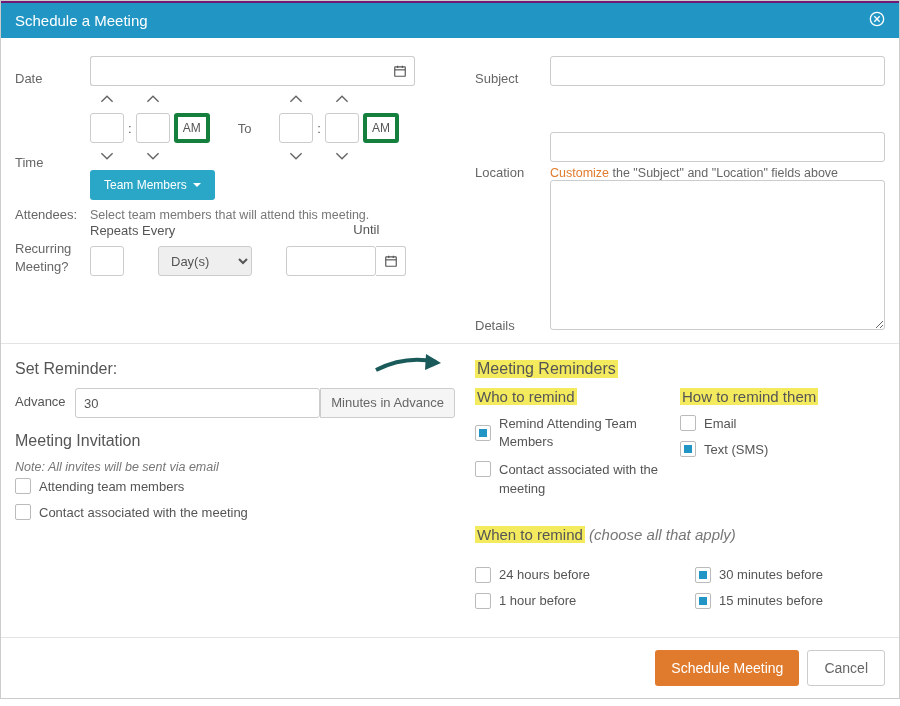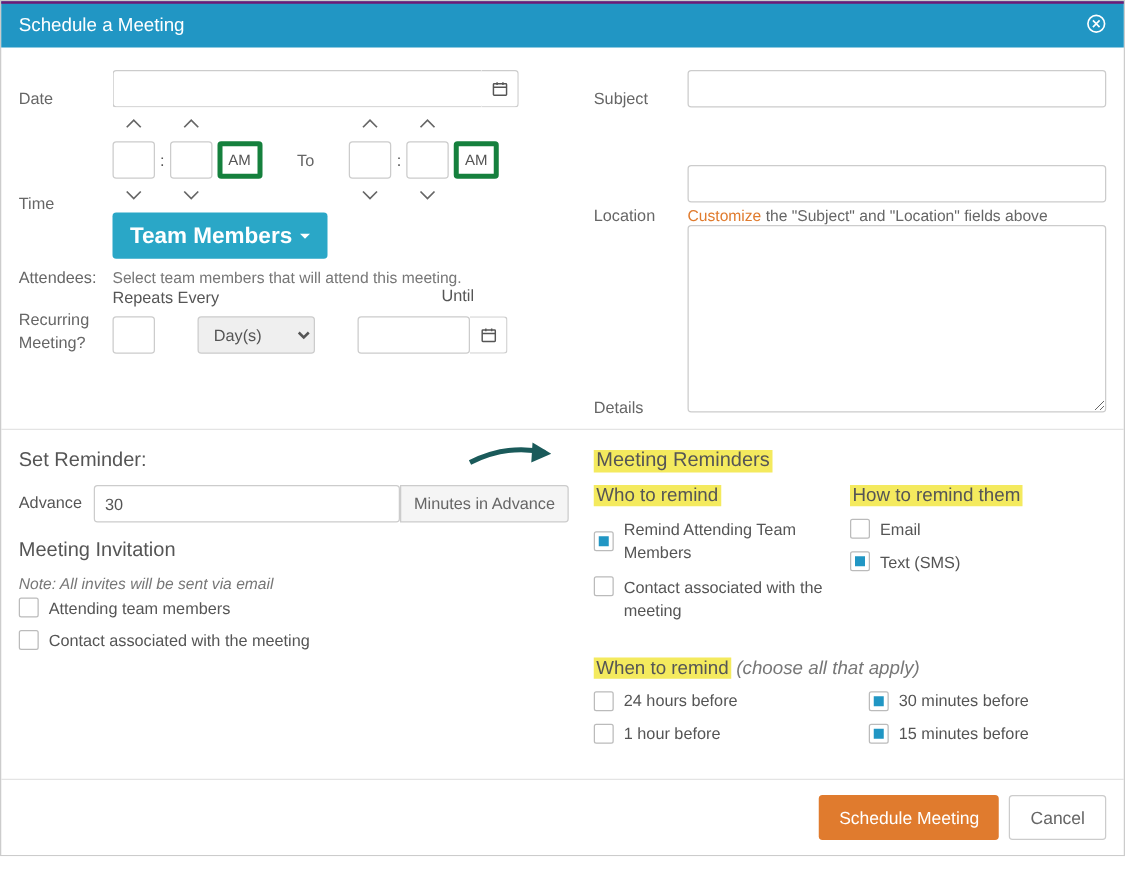--- a/index.html
+++ b/index.html
@@ -21,21 +21,21 @@
 .date-input { width: 295px; height: 30px; }
 .cal-btn { width: 30px; height: 30px; border: 1px solid #ccc; border-left: none; border-radius: 0 3px 3px 0; background: #fff; display: flex; align-items: center; justify-content: center; cursor: pointer; }
 .cal-btn svg { width: 14px; height: 14px; }
 .time-row { display: flex; align-items: center; gap: 4px; }
 .time-col { display: flex; flex-direction: column; align-items: center; }
 .chev { cursor: pointer; padding: 6px 8px; color: #666; }
 .chev svg { width: 14px; height: 10px; }
 .time-box { width: 34px; height: 30px; text-align: center; border: 1px solid #ccc; border-radius: 3px; }
 .ampm { width: 36px; height: 30px; border: 4px solid #15803d; border-radius: 3px; display: flex; align-items: center; justify-content: center; font-size: 12px; }
 .to-label { margin: 0 24px; color: #666; align-self: center; }
-.btn-teal { background: #2aa7c7; color: #fff; border: none; border-radius: 3px; padding: 8px 14px; font-size: 18px; cursor: pointer; display: inline-flex; align-items: center; gap: 6px; font-weight: bold; }
+.btn-teal { background: #2aa7c7; color: #fff; border: none; border-radius: 3px; padding: 8px 14px; font-size: 12px; cursor: pointer; display: inline-flex; align-items: center; gap: 6px; }
 .btn-teal .caret { border-top: 4px solid #fff; border-left: 4px solid transparent; border-right: 4px solid transparent; display: inline-block; }
 .hint { color: #777; font-size: 12.5px; margin-top: 8px; }
 .repeats-row { display: flex; gap: 34px; }
 .repeats-col { display: flex; flex-direction: column; }
 .repeats-every { width: 34px; height: 30px; margin-top: 6px; }
 .repeats-unit { width: 94px; height: 30px; margin-top: 6px; }
 .until-wrap { display: flex; margin-top: 6px; }
 .until-input { width: 90px; height: 30px; border-radius: 3px 0 0 3px; border-right: none; }
 textarea.details { width: 100%; height: 150px; resize: both; }
 .customize-line { font-size: 12.5px; color: #666; margin-top: 4px; }
@@ -53,21 +53,21 @@
 .cb-row { display: flex; align-items: center; gap: 8px; margin-bottom: 10px; font-size: 13px; color: #555; }
 .cb { width: 16px; height: 16px; border: 1px solid #bbb; border-radius: 2px; display: inline-flex; align-items: center; justify-content: center; flex-shrink: 0; cursor: pointer; }
 .cb.checked::after { content: ""; width: 8px; height: 8px; background: #2196c4; }
 .arrow { position: absolute; left: 370px; top: 6px; }
 .arrow svg { width: 80px; height: 30px; }
 .rem-cols { display: flex; }
 .rem-col { flex: 1; }
 .sub-h { font-size: 15px; color: #555; margin-bottom: 10px; }
 .sub-h .ital { font-style: italic; color: #777; font-weight: normal; }
 .when-block { margin-top: 18px; }
-.when-grid { display: flex; gap: 30px; margin-top: 10px; }
+.when-grid { display: flex; gap: 30px; margin-top: 24px; }
 .when-col { flex: 1; }
 .footer { border-top: 1px solid #e4e4e4; padding: 12px 14px; display: flex; justify-content: flex-end; gap: 8px; }
 .btn-primary { background: #e07b2e; color: #fff; border: none; border-radius: 3px; padding: 9px 16px; font-size: 14px; cursor: pointer; }
 .btn-cancel { background: #fff; border: 1px solid #ccc; color: #666; border-radius: 3px; padding: 9px 16px; font-size: 14px; cursor: pointer; }
 </style>
 </head>
 <body>
 
 <div class="modal">
 

